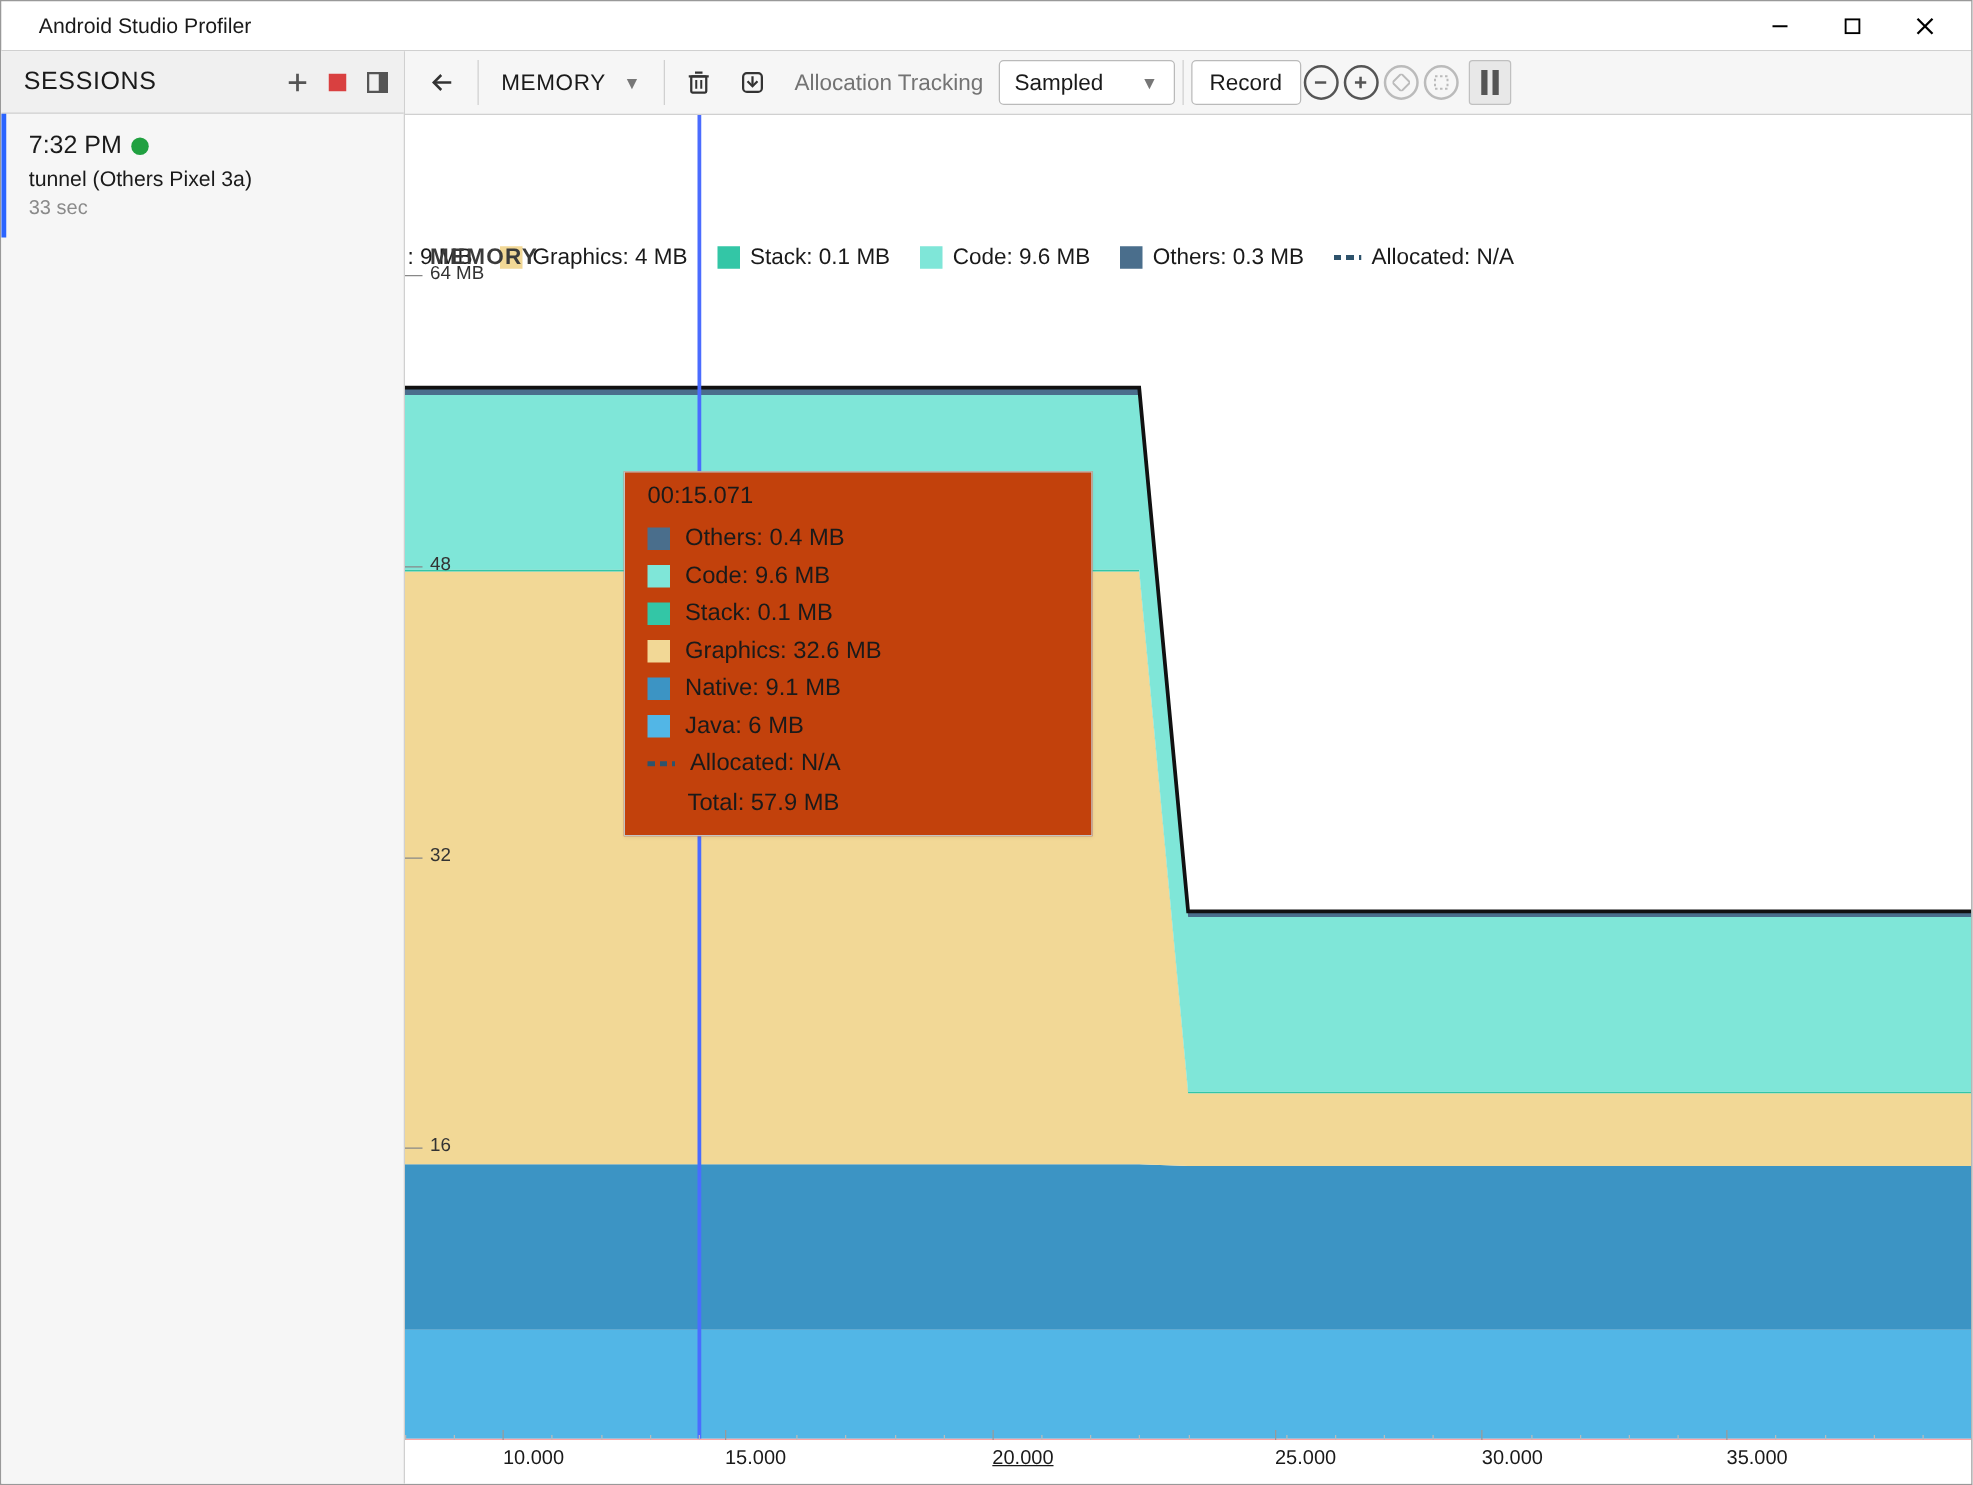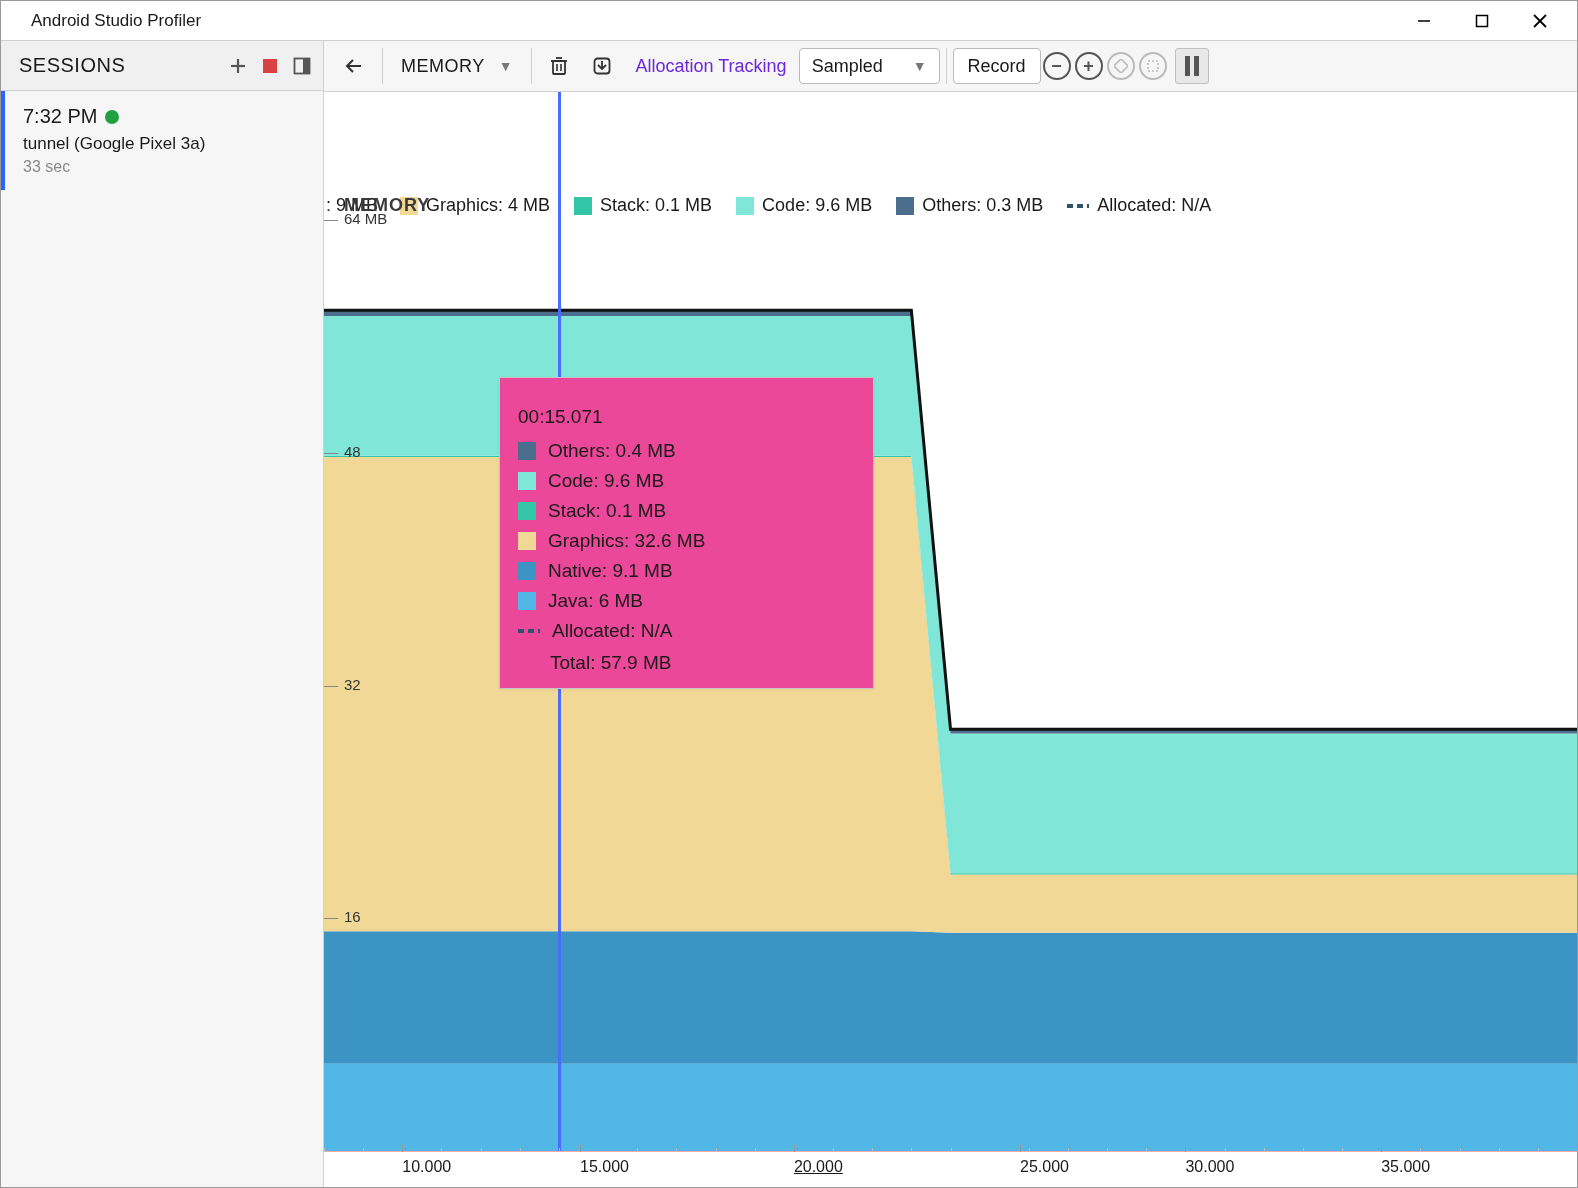--- a/index.html
+++ b/index.html
@@ -89,21 +89,21 @@
   }
   .tbtn {
     display: flex; align-items: center; justify-content: center;
     height: 38px; padding: 0 12px;
     color: #333;
   }
   .sep { width: 1px; height: 36px; background: #d0d0d0; margin: 0 6px; }
   .dropdown-wrap { display: flex; align-items: center; gap: 14px; padding: 0 12px; }
   .dropdown-label { font-size: 18px; letter-spacing: 0.5px; }
   .chev-down { color: #777; font-size: 14px; }
-  .disabled { color: #6d28d9; }
+  .disabled { color: #737373; }
   .selectbox {
     height: 36px; border: 1px solid #bababa; border-radius: 4px;
     background: #fff; display: flex; align-items: center;
     padding: 0 12px; gap: 30px; font-size: 18px;
   }
   .record-btn {
     height: 36px; border: 1px solid #bababa; border-radius: 4px;
     background: #fff; padding: 0 14px; display: flex; align-items: center;
     font-size: 18px;
   }
@@ -158,23 +158,23 @@
   .xtick { position: absolute; top: 6px; font-size: 16px; }
   .xtick::before { content:""; position:absolute; top:-14px; left:0; width:1px; height:8px; background:#999; }
   .xmin { position: absolute; top: 6px; font-size: 16px; }
   .xmin::before { content:""; position:absolute; top:-10px; left:0; width:1px; height:4px; background:#bbb; }
 
   
   .tooltip {
     position: absolute;
     top: 285px; left: 175px;
     width: 375px;
-    background: #ec4899;
+    background: #c2410c;
     border: 1px solid #c4c4c4;
-    padding: 28px 18px 14px 18px;
+    padding: 8px 18px 14px 18px;
     font-size: 19px;
     box-shadow: 0 1px 3px rgba(0,0,0,0.06);
   }
   .tooltip .tt-time { margin-bottom: 12px; }
   .tooltip .tline { display: flex; align-items: center; gap: 12px; margin-top: 8px; }
   .tooltip .tline .sw { width: 18px; height: 18px; }
   .tooltip .totline { margin-top: 10px; margin-left: 32px; }
 
   
   .c-others { background: #4a6e8c; }
@@ -238,21 +238,21 @@
             <rect x="1.5" y="1.5" width="15" height="15" fill="none" stroke="#555" stroke-width="1.8"></rect>
             <rect x="10" y="1.5" width="6.5" height="15" fill="#555"></rect>
           </svg>
       </span>
     </div>
     <div class="session">
       <div class="time">
         <span>7:32 PM</span>
         <span class="dot"></span>
       </div>
-      <div class="device">tunnel (Google Pixel 3a)</div>
+      <div class="device">tunnel (Others Pixel 3a)</div>
       <div class="elapsed">33 sec</div>
     </div>
   </div>
 
   <div class="main">
 
     <div class="toolbar">
       <div class="tbtn">
         <svg width="20" height="20" viewBox="0 0 20 20">
             <line x1="17" y1="10" x2="3" y2="10" stroke="#333" stroke-width="2"></line>

